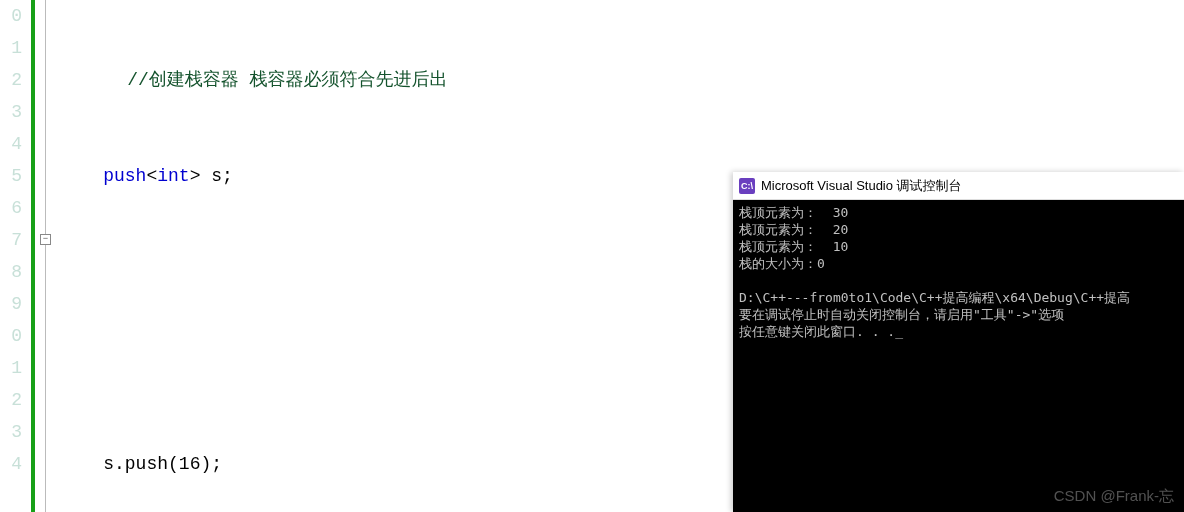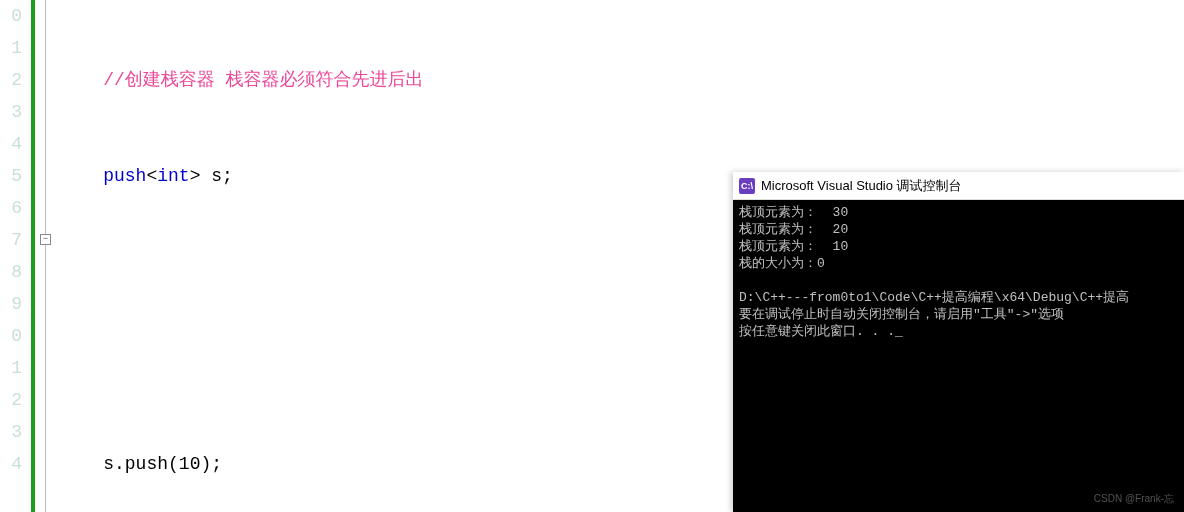--- a/index.html
+++ b/index.html
@@ -66,21 +66,21 @@
   .code {
     position: absolute;
     left: 60px;
     top: 0;
     right: 0;
     white-space: pre;
     line-height: 32px;
   }
   .row { height: 32px; }
   .kw { color: #0000d0; }
-  .cm { color: #ec4899; }
+  .cm { color: #14532d; margin-left: 24px; }
   .plain { color: #000; }
   
   .console {
     position: absolute;
     left: 733px;
     top: 172px;
     width: 451px;
     height: 340px;
     background: #000;
     color: #c0c0c0;
@@ -110,28 +110,27 @@
     align-items: center;
     justify-content: center;
     margin-right: 6px;
     border-radius: 2px;
   }
   .console-body {
     padding: 4px 6px;
     line-height: 17px;
     white-space: pre;
     font-size: 13px;
-    font-family: Liberation Mono, monospace;
   }
   .watermark {
     position: absolute;
     right: 10px;
     bottom: 6px;
     color: #888;
-    font-size: 10px;
+    font-size: 15px;
     opacity: 0.6;
     font-family: sans-serif;
   }
 </style>
 </head>
 <body>
 
 <div class="gutter">
   <div class="ln">0</div>
   <div class="ln">1</div>
@@ -155,21 +154,21 @@
 <div class="fold-gutter">
   <div class="fold-line"></div>
   <div class="fold-box" style="top:234px">−</div>
 </div>
 
 <div class="code">
   <div class="row"><span class="plain">    </span><span class="cm">//创建栈容器 栈容器必须符合先进后出</span></div>
   <div class="row"><span class="plain">    </span><span class="kw">push</span><span class="plain">&lt;</span><span class="kw">int</span><span class="plain">&gt; s;</span></div>
   <div class="row"></div>
   <div class="row"><span class="plain">    </span></div>
-  <div class="row"><span class="plain">    </span><span class="plain">s.push(10);</span></div>
+  <div class="row"><span class="plain">    </span><span class="plain">s.push(16);</span></div>
   
   
   
   
   
   
   
   
   
   

